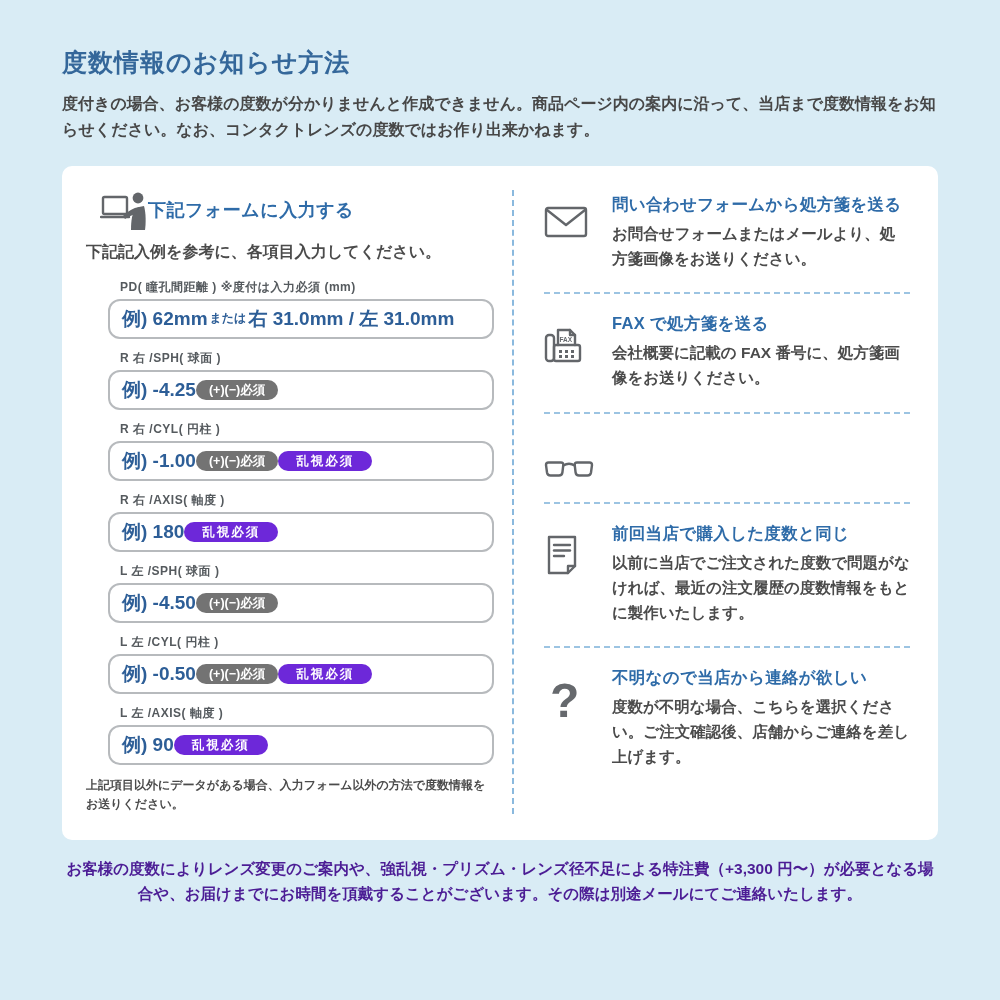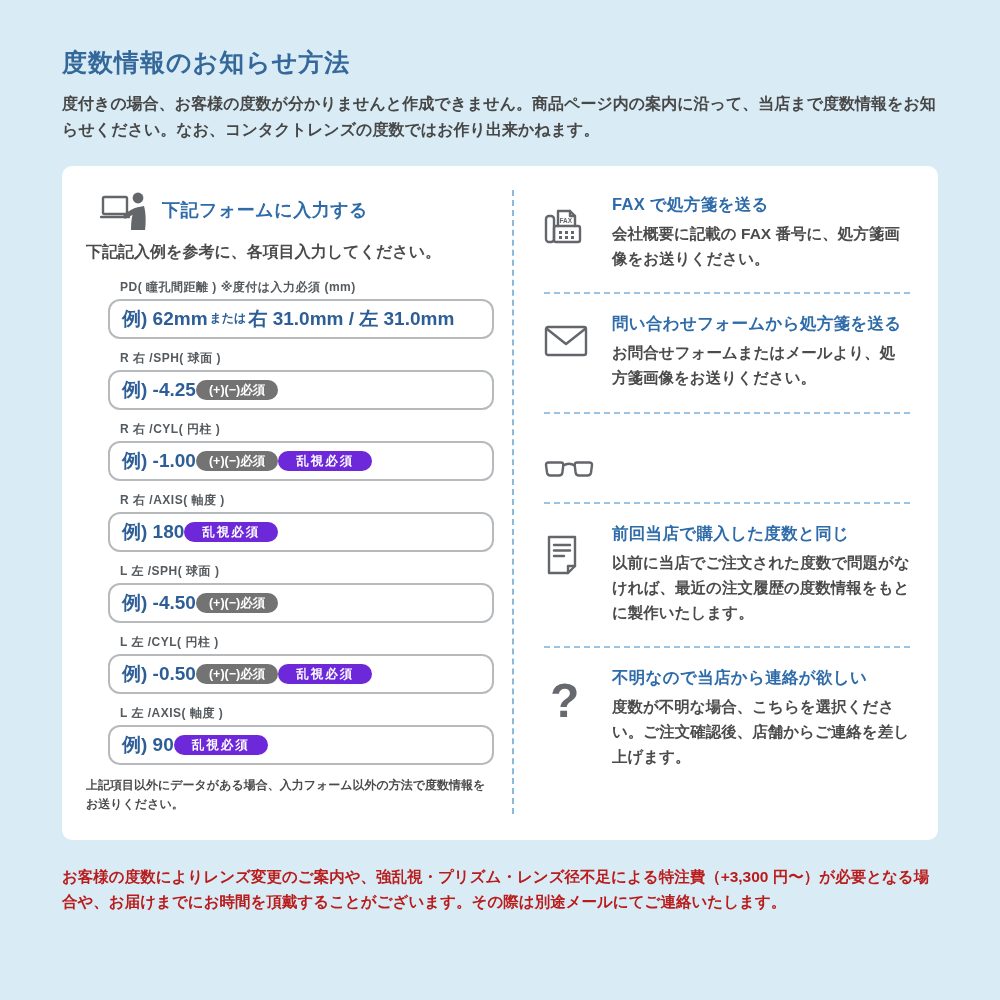--- a/index.html
+++ b/index.html
@@ -21,21 +21,21 @@
   }
 
   .card {
     background:#ffffff; border-radius:10px;
     padding:24px 28px 26px 24px;
     display:flex; align-items:stretch;
   }
 
   
   .left-col { width:408px; flex:0 0 408px; }
-  .panel-header { display:flex; align-items:center; gap:14px; padding-left:14px; margin-bottom:12px; }
+  .panel-header { display:flex; align-items:center; padding-left:14px; margin-bottom:12px; }
   .entry-icon { width:48px; height:40px; flex:0 0 48px; }
   .panel-heading { font-size:18px; font-weight:bold; color:#2e6ba8; letter-spacing:0.5px; }
   .instruction { font-size:16px; font-weight:bold; color:#4b4b4b; margin-bottom:16px; }
 
   .fields { margin-left:22px; }
   .f-label {
     font-size:12px; font-weight:bold; color:#555a5e;
     padding-left:12px; margin-bottom:3px; letter-spacing:0.5px;
   }
   .f-box {
@@ -60,22 +60,23 @@
   .right-col { flex:1; padding-left:30px; display:flex; flex-direction:column; }
   .method { display:flex; padding:19px 0 21px 0; border-bottom:2px dashed #9cc4e2; }
   .method:first-child { padding-top:4px; }
   .method:last-child { border-bottom:none; }
   .m-icon { width:68px; flex:0 0 68px; display:flex; justify-content:flex-start; align-items:flex-start; padding-top:12px; }
   .m-heading { font-size:16.5px; font-weight:bold; color:#2e6ba8; margin-bottom:6px; letter-spacing:0.3px; }
   .m-body { font-size:15.5px; line-height:1.6; color:#4b4b4b; font-weight:bold; }
   .qmark { font-size:48px; font-weight:bold; color:#66696d; line-height:0.9; padding-left:6px; }
 
   .footer-note {
-    font-size:15.5px; font-weight:bold; line-height:1.62; color:#b91c1c;
-    margin-top:24px;
+    font-size:15.5px; font-weight:bold; line-height:1.62; color:#4c1d95;
+    margin-top:16px;
+    text-align:center;
   }
   svg .stk { fill:none; stroke:#63666a; stroke-width:2.4; stroke-linejoin:round; stroke-linecap:round; }
   svg .fil { fill:#63666a; stroke:none; }
 </style>
 </head>
 <body>
 
 <div class="page">
 
   <h1 class="title">度数情報のお知らせ方法</h1>
@@ -161,20 +162,33 @@
         </div>
 
       </div>
 
       <p class="panel-note">上記項目以外にデータがある場合、入力フォーム以外の方法で度数情報をお送りください。</p>
     </div>
 
     <div class="v-divider"></div>
 
     <div class="right-col">
+
+      <div class="method">
+        <span class="m-icon">
+          <svg viewBox="0 0 44 32" width="44" height="32">
+            <rect class="stk" x="2" y="2" width="40" height="28" rx="2"></rect>
+            <path class="stk" d="M3,4 L22,19 L41,4"></path>
+          </svg>
+        </span>
+        <div class="m-content">
+          <h3 class="m-heading">問い合わせフォームから処方箋を送る</h3>
+          <p class="m-body">お問合せフォームまたはメールより、処方箋画像をお送りください。</p>
+        </div>
+      </div>
 
       <div class="method">
         <span class="m-icon">
           <svg viewBox="0 0 44 44" width="44" height="44">
             <rect class="stk" x="2" y="10" width="8" height="26" rx="3"></rect>
             <path class="stk" d="M14,20 V5 H26 L31,10 V20"></path>
             <path class="stk" d="M26,5 V10 H31"></path>
             <rect class="stk" x="10" y="20" width="26" height="16" rx="2"></rect>
             <text x="15.5" y="16.5" font-size="6.5" font-weight="bold" fill="#63666a" font-family="Liberation Sans, sans-serif">FAX</text>
             <rect class="fil" x="15" y="25" width="3" height="3"></rect>
@@ -185,33 +199,20 @@
             <rect class="fil" x="27" y="30" width="3" height="3"></rect>
           </svg>
         </span>
         <div class="m-content">
           <h3 class="m-heading">FAX で処方箋を送る</h3>
           <p class="m-body">会社概要に記載の FAX 番号に、処方箋画像をお送りください。</p>
         </div>
       </div>
 
       <div class="method">
-        <span class="m-icon">
-          <svg viewBox="0 0 44 32" width="44" height="32">
-            <rect class="stk" x="2" y="2" width="40" height="28" rx="2"></rect>
-            <path class="stk" d="M3,4 L22,19 L41,4"></path>
-          </svg>
-        </span>
-        <div class="m-content">
-          <h3 class="m-heading">問い合わせフォームから処方箋を送る</h3>
-          <p class="m-body">お問合せフォームまたはメールより、処方箋画像をお送りください。</p>
-        </div>
-      </div>
-
-      <div class="method">
         <span class="m-icon" style="padding-top:26px;">
           <svg viewBox="0 0 50 22" width="50" height="22">
             <path class="stk" d="M2,6 Q2,3.5 4.5,3.5 L17,3.5 Q19.5,3.5 19.3,6 L18.4,13.5 Q18,16.5 15,16.5 L6.5,16.5 Q3.5,16.5 3,13.5 Z"></path>
             <path class="stk" d="M30.7,6 Q30.5,3.5 33,3.5 L45.5,3.5 Q48,3.5 48,6 L47,13.5 Q46.5,16.5 43.5,16.5 L35,16.5 Q32,16.5 31.6,13.5 Z"></path>
             <path class="stk" d="M19.3,6.5 Q25,3 30.7,6.5"></path>
           </svg>
         </span>
       </div>
 
       <div class="method">

